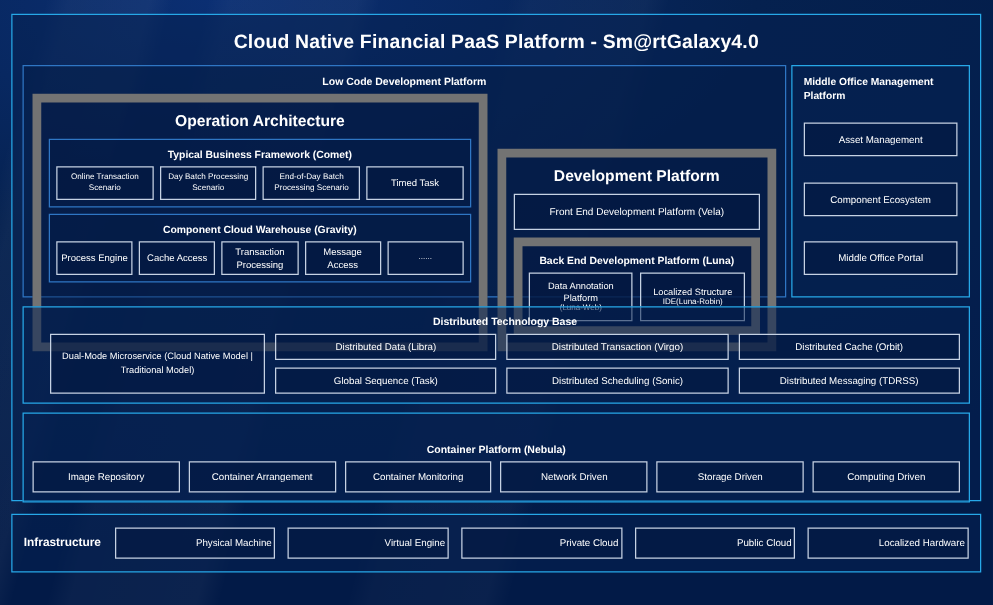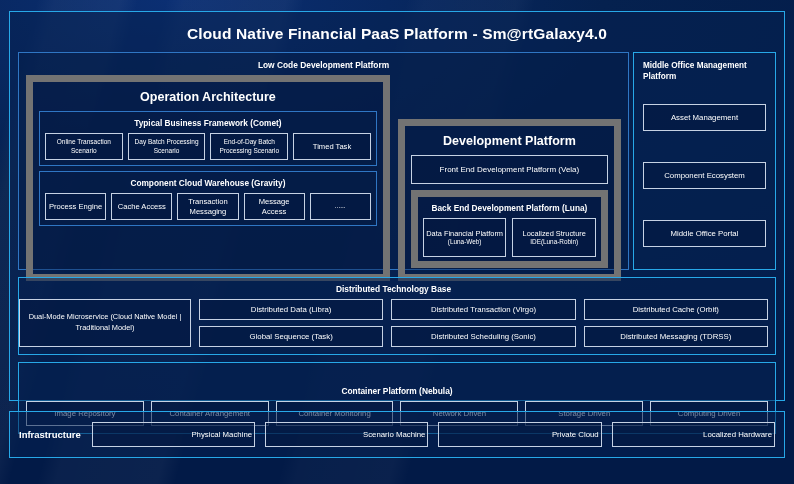--- a/index.html
+++ b/index.html
@@ -80,21 +80,21 @@
     font-weight: bold;
     letter-spacing: .15px;
     padding: 7px 0 9px 0;
     color: #ffffff;
   }
 
   
   #top-region {
     display: flex;
     gap: 4px;
-    height: 218px;
+    height: 186px;
   }
 
   #lowcode-panel {
     flex: 1 1 auto;
     display: flex;
     flex-direction: column;
     padding: 4px 7px 7px 7px;
   }
   .section-head {
     text-align: center;
@@ -197,21 +197,21 @@
     border: 1.1px solid #c6d2e4;
     background: rgba(4, 24, 64, 0.55);
     text-align: center;
     font-size: 7.8px;
     padding: 8px 3px;
   }
 
   
   #dtb-panel {
     margin-top: 7px;
-    padding: 3px 7px 7px 0;
+    padding: 3px 7px 7px 21px;
   }
   #dtb-body {
     display: flex;
     gap: 8px;
   }
   #dtb-lead {
     flex: 0 0 172px;
     border: 1.1px solid #c6d2e4;
     background: rgba(4, 24, 64, 0.55);
     text-align: center;
@@ -317,38 +317,38 @@
                 <div class="chip">End-of-Day Batch Processing Scenario</div>
                 <div class="chip big">Timed Task</div>
               </div>
             </div>
 
             <div class="group panel-blue">
               <div class="group-title">Component Cloud Warehouse (Gravity)</div>
               <div class="chip-row">
                 <div class="chip big">Process Engine</div>
                 <div class="chip big">Cache Access</div>
-                <div class="chip big">Transaction Messaging</div>
+                <div class="chip big">Transaction Processing</div>
                 <div class="chip big">Message Access</div>
                 <div class="chip">......</div>
               </div>
             </div>
           </div>
 
           <div id="development-panel" class="subpanel panel-grey">
             <div class="subpanel-title">Development Platform</div>
 
             <div class="dev-bar">Front End Development Platform (Vela)</div>
 
             <div id="backend-group" class="group panel-grey">
               <div class="group-title">Back End Development Platform (Luna)</div>
               <div id="backend-chips" class="chip-row">
                 <div class="chip">
                   <span>
-                    <span>Data Financial Platform</span>
+                    <span>Data Annotation Platform</span>
                     <span class="sub">(Luna-Web)</span>
                   </span>
                 </div>
                 <div class="chip">
                   <span>
                     <span>Localized Structure</span>
                     <span class="sub">IDE(Luna-Robin)</span>
                   </span>
                 </div>
               </div>
@@ -395,19 +395,20 @@
         <div class="cp-cell">Computing Driven</div>
       </div>
     </div>
 
   </div>
 
   <div id="infra-frame" class="panel-cyan">
     <div id="infra-label">Infrastructure</div>
     <div id="infra-row">
       <div class="infra-cell">Physical Machine</div>
-      <div class="infra-cell">Scenario Machine</div>
+      <div class="infra-cell">Virtual Engine</div>
       <div class="infra-cell">Private Cloud</div>
+      <div class="infra-cell">Public Cloud</div>
       <div class="infra-cell">Localized Hardware</div>
     </div>
   </div>
 
 </div>
 
 </body></html>

